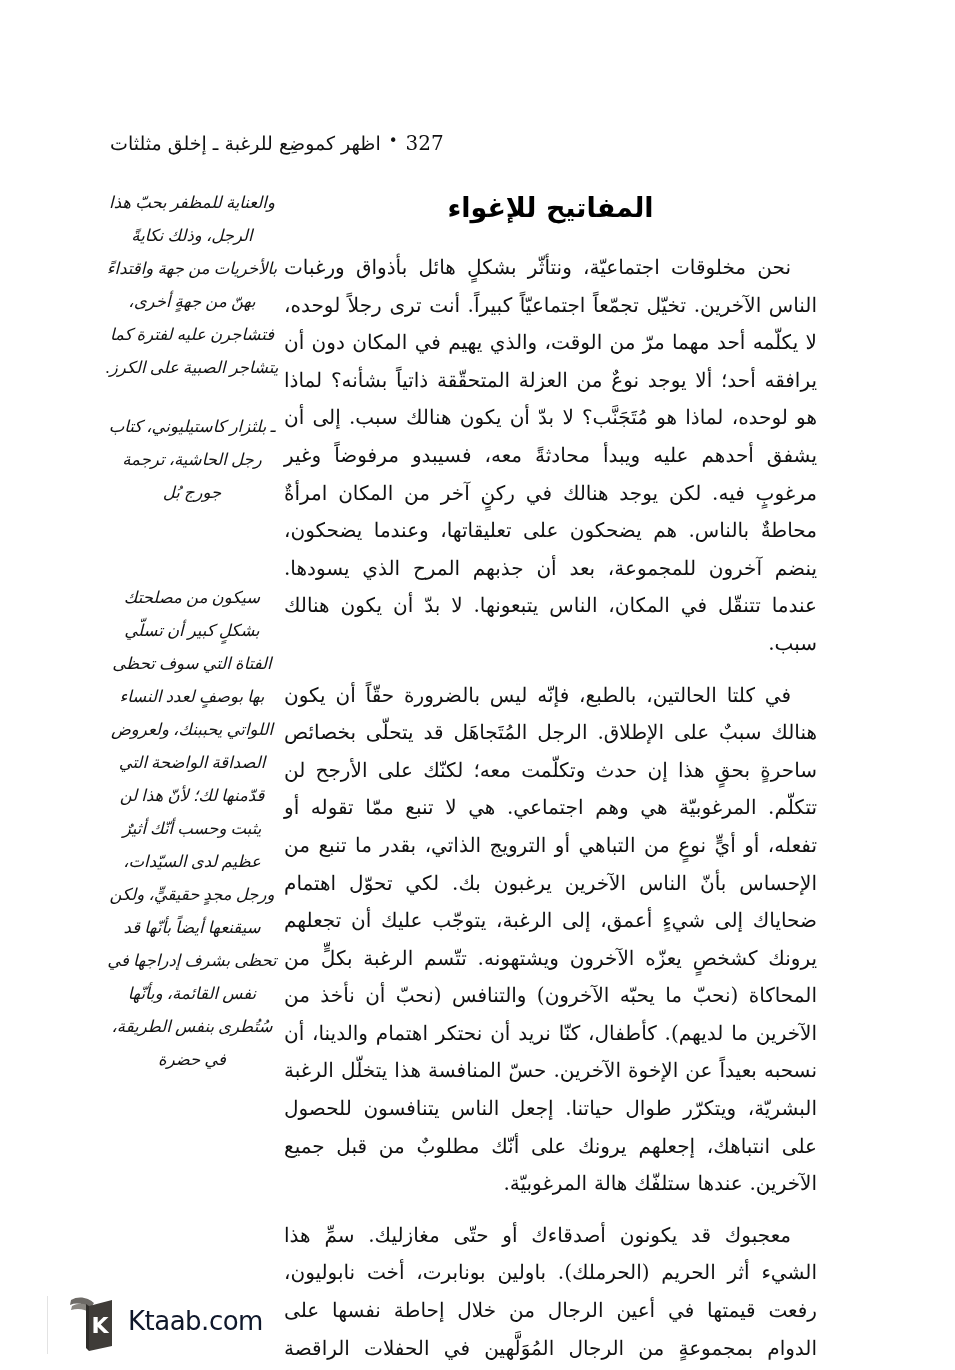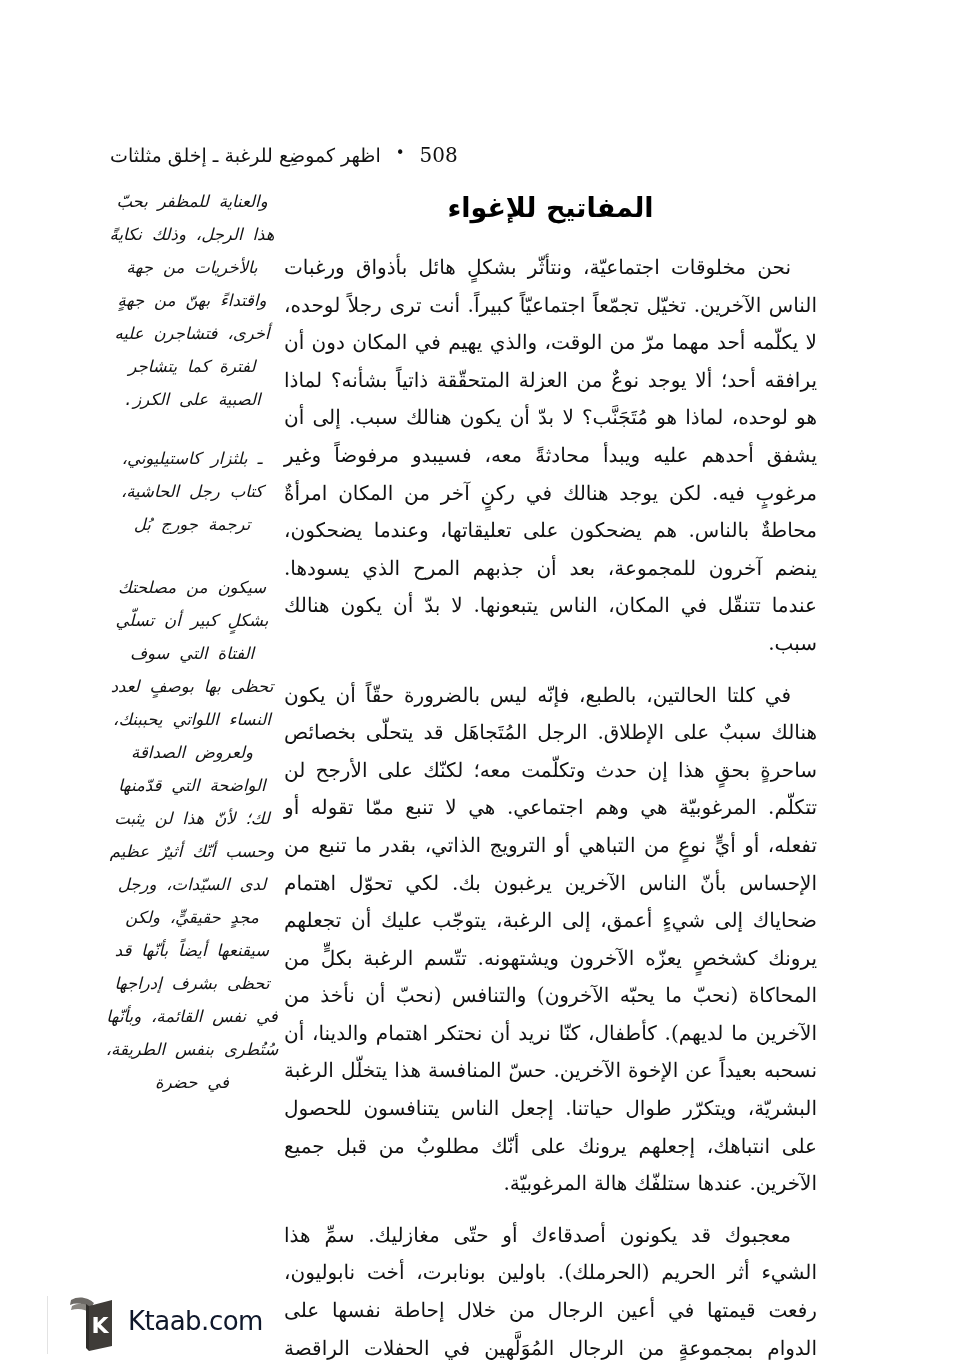--- a/index.html
+++ b/index.html
@@ -19,29 +19,29 @@
 
   .page {
     position: absolute;
     inset: 0;
     background: #ffffff;
   }
 
   
   .running-head {
     position: absolute;
-    top: 140px;
+    top: 128px;
     left: 110px;
     width: 560px;
     height: 30px;
     display: flex;
     flex-direction: row-reverse;
     align-items: center;
     justify-content: flex-start;
-    gap: 15px;
+    gap: 8px;
     direction: rtl;
   }
   .rh-text {
     font-family: "DejaVu Serif", "Liberation Serif", serif;
     font-size: 19px;
     letter-spacing: 0px;
     color: #111;
     white-space: nowrap;
   }
   .rh-dot {
@@ -89,32 +89,32 @@
 
   
   .margin-col {
     position: absolute;
     top: 186px;
     left: 104px;
     width: 176px;
     direction: rtl;
   }
   .note {
-    font-family: Liberation Mono, monospace;
+    font-family: Liberation Serif, serif;
     font-style: italic;
     font-size: 16.5px;
     line-height: 33px;
     text-align: center;
     color: #111;
   }
   .note-quote { margin: 0; }
   .note-attrib {
     margin: 26px 0 0 0;
   }
-  .note-block-2 { margin-top: 30px; }
+  .note-block-2 { margin-top: 72px; }
 
   
   .watermark {
     position: absolute;
     left: 63px;
     bottom: 18px;
     display: flex;
     flex-direction: row;
     align-items: center;
     gap: 13px;
@@ -144,21 +144,21 @@
   }
 </style>
 </head>
 <body>
 
 <div class="page">
 
   <div class="running-head">
     <span class="rh-text">اظهر كموضِع للرغبة ـ إخلق مثلثات</span>
     <span class="rh-dot">•</span>
-    <span class="rh-folio">508</span>
+    <span class="rh-folio">327</span>
   </div>
 
   <div class="main-col">
     <h1 class="section-title">المفاتيح للإغواء</h1>
     <p class="body-par">نحن مخلوقات اجتماعيّة، ونتأثّر بشكلٍ هائل بأذواق ورغبات الناس الآخرين. تخيّل تجمّعاً اجتماعيّاً كبيراً. أنت ترى رجلاً لوحده، لا يكلّمه أحد مهما مرّ من الوقت، والذي يهيم في المكان دون أن يرافقه أحد؛ ألا يوجد نوعٌ من العزلة المتحقّقة ذاتياً بشأنه؟ لماذا هو لوحده، لماذا هو مُتَجَنَّب؟ لا بدّ أن يكون هنالك سبب. إلى أن يشفق أحدهم عليه ويبدأ محادثةً معه، فسيبدو مرفوضاً وغير مرغوبٍ فيه. لكن يوجد هنالك في ركنٍ آخر من المكان امرأةٌ محاطةٌ بالناس. هم يضحكون على تعليقاتها، وعندما يضحكون، ينضم آخرون للمجموعة، بعد أن جذبهم المرح الذي يسودها. عندما تتنقّل في المكان، الناس يتبعونها. لا بدّ أن يكون هنالك سبب.</p>
     <p class="body-par">في كلتا الحالتين، بالطبع، فإنّه ليس بالضرورة حقّاً أن يكون هنالك سببٌ على الإطلاق. الرجل المُتَجاهَل قد يتحلّى بخصائص ساحرةٍ بحقٍ هذا إن حدث وتكلّمت معه؛ لكنّك على الأرجح لن تتكلّم. المرغوبيّة هي وهم اجتماعي. هي لا تنبع ممّا تقوله أو تفعله، أو أيٍّ نوعٍ من التباهي أو الترويج الذاتي، بقدر ما تنبع من الإحساس بأنّ الناس الآخرين يرغبون بك. لكي تحوّل اهتمام ضحاياك إلى شيءٍ أعمق، إلى الرغبة، يتوجّب عليك أن تجعلهم يرونك كشخصٍ يعزّه الآخرون ويشتهونه. تتّسم الرغبة بكلٍّ من المحاكاة (نحبّ ما يحبّه الآخرون) والتنافس (نحبّ أن نأخذ من الآخرين ما لديهم). كأطفال، كنّا نريد أن نحتكر اهتمام والدينا، أن نسحبه بعيداً عن الإخوة الآخرين. حسّ المنافسة هذا يتخلّل الرغبة البشريّة، ويتكرّر طوال حياتنا. إجعل الناس يتنافسون للحصول على انتباهك، إجعلهم يرونك على أنّك مطلوبٌ من قبل جميع الآخرين. عندها ستلفّك هالة المرغوبيّة.</p>
     <p class="body-par">معجبوك قد يكونون أصدقاءك أو حتّى مغازليك. سمِّ هذا الشيء أثر الحريم (الحرملك). باولين بونابرت، أخت نابوليون، رفعت قيمتها في أعين الرجال من خلال إحاطة نفسها على الدوام بمجموعةٍ من الرجال المُوَلَّهين في الحفلات الراقصة والسهرات. إذا ذهبت لتتمشّى، فلم تكن تفعل ذلك أبداً برفقة رجلٍ واحد، وإنّما برفقة اثنين أو ثلاثة. لعلّ هؤلاء الرجال كانوا</p>
   </div>
 
   <div class="margin-col">

